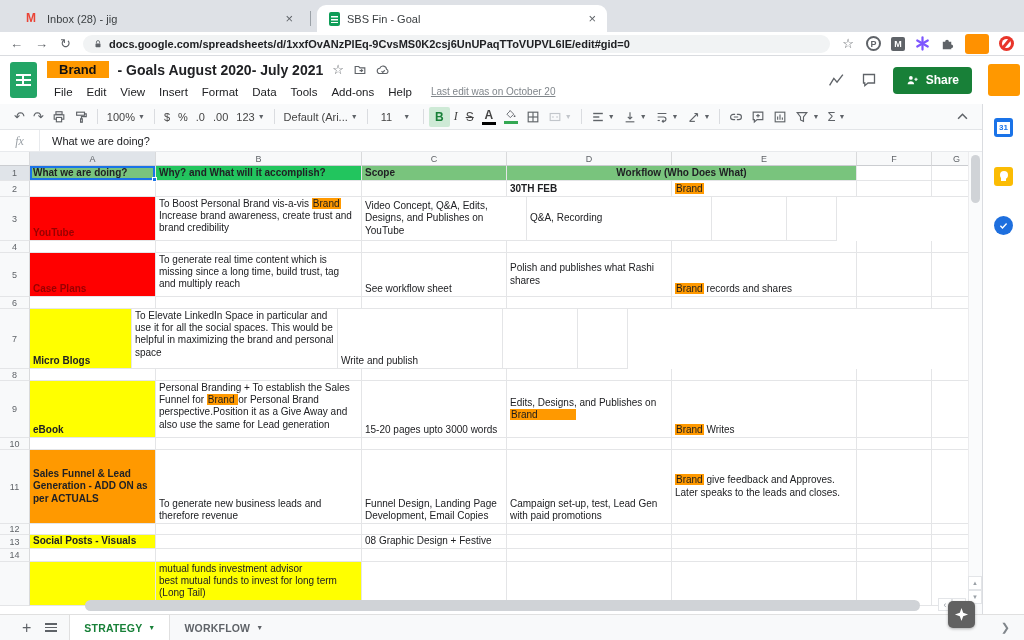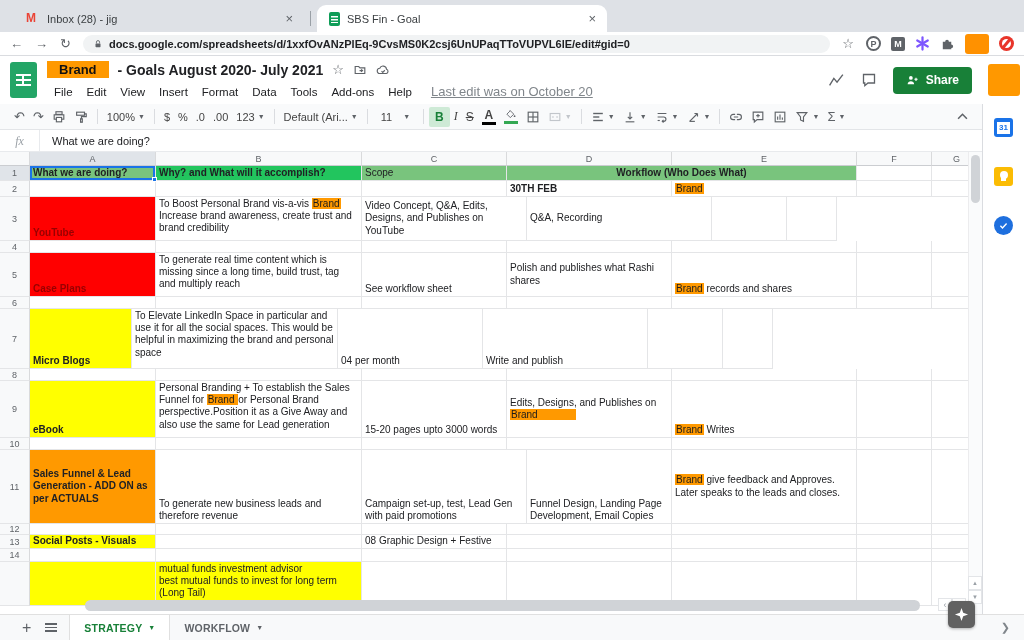--- a/index.html
+++ b/index.html
@@ -46,21 +46,21 @@
       linear-gradient(#fff,#fff) 0 5px/100% 2px no-repeat,
       linear-gradient(#fff,#fff) 0 10px/100% 2px no-repeat,
       linear-gradient(#fff,#fff) 6px 0/2px 100% no-repeat; }
   .title-block { margin-left:10px; flex:1; min-width:0; }
   .title-line { display:flex; align-items:center; gap:9px; height:23px; }
   .brand-chip { background:#ff9900; color:#111; font-weight:700; font-size:13px; padding:1px 12px; }
   .doc-title { font-size:14px; color:#202124; font-weight:600; white-space:nowrap; }
   .t-ic { color:#5f6368; }
   .menu-line { display:flex; align-items:center; height:21px; }
   .menu-item { font-size:11.5px; color:#202124; padding:2px 7px; border-radius:3px; }
-  .last-edit { font-size:13px; color:#80868b; text-decoration:underline; margin-left:12px; white-space:nowrap; }
+  .last-edit { font-size:10px; color:#80868b; text-decoration:underline; margin-left:12px; white-space:nowrap; }
   .hdr-right { display:flex; align-items:center; gap:16px; margin-left:auto; padding-right:4px; }
   .share-btn { height:27px; background:#188038; color:#fff; border-radius:4px; display:flex; align-items:center;
                gap:7px; padding:0 13px; font-size:12px; font-weight:600; }
   .hdr-avatar { width:32px; height:32px; background:#ff9800; border-radius:3px; }
 
   
   .workspace { display:flex; height:510px; }
   .main { width:982px; display:flex; flex-direction:column; }
   .side-panel { width:42px; border-left:1px solid #dadce0; background:#fff; display:flex; flex-direction:column;
                 align-items:center; padding-top:14px; gap:30px; }
@@ -407,21 +407,21 @@
       <div>
           <div class="grow" style="height:15px">
             <div class="rh sel-hdr">1</div>
             <div class="cell selected" style="width:126px;background:#79c47d;font-weight:700;justify-content:flex-end">
               <div class="txt">What we are doing?</div>
               <i class="handle"></i>
             </div>
             <div class="cell" style="width:206px;background:#22c55e;font-weight:700;justify-content:flex-end">
               <div class="txt">Why? and What will it accomplish?</div>
             </div>
-            <div class="cell" style="width:145px;background:#79c47d;font-weight:400;justify-content:center">
+            <div class="cell" style="width:145px;background:#79c47d;font-weight:700;justify-content:center">
               <div class="txt">Scope</div>
             </div>
             <div class="cell" style="width:350px;background:#79c47d;font-weight:700;justify-content:flex-end;text-align:center">
               <div class="txt">Workflow (Who Does What)</div>
             </div>
             <div class="cell" style="width:75px"></div>
             <div class="cell" style="width:50px"></div>
           </div>
           <div class="grow" style="height:16px">
             <div class="rh">2</div>
@@ -495,23 +495,20 @@
             <div class="cell" style="width:50px"></div>
           </div>
           <div class="grow" style="height:60px">
             <div class="rh">7</div>
             <div class="cell" style="width:102px;background:#ffff00;font-weight:700;justify-content:flex-end">
               <div class="txt">Micro Blogs</div>
             </div>
             <div class="cell" style="width:206px;justify-content:flex-start">
               <div class="txt">To Elevate LinkedIn Space in particular and use it for all the social spaces. This would be helpful in maximizing the brand and personal space</div>
             </div>
-            <div class="cell" style="width:145px;justify-content:flex-end">
-              <div class="txt">04 per month</div>
-            </div>
             <div class="cell" style="width:165px;justify-content:flex-end">
               <div class="txt">Write and publish</div>
             </div>
             <div class="cell" style="width:75px"></div>
             <div class="cell" style="width:50px"></div>
           </div>
           <div class="grow" style="height:12px">
             <div class="rh">8</div>
             <div class="cell" style="width:126px"></div>
             <div class="cell" style="width:206px"></div>
@@ -552,25 +549,25 @@
             <div class="cell" style="width:50px"></div>
           </div>
           <div class="grow" style="height:74px">
             <div class="rh">11</div>
             <div class="cell" style="width:126px;background:#ff9900;font-weight:700;justify-content:center">
               <div class="txt">Sales Funnel &amp; Lead Generation - ADD ON as per ACTUALS</div>
             </div>
             <div class="cell" style="width:206px;justify-content:flex-end">
               <div class="txt">To generate new business leads and therefore revenue</div>
             </div>
+            <div class="cell" style="width:145px;justify-content:flex-end">
+              <div class="txt">Funnel Design, Landing Page Development, Email Copies</div>
+            </div>
             <div class="cell" style="width:165px;justify-content:flex-end">
               <div class="txt">Campaign set-up, test, Lead Gen with paid promotions</div>
-            </div>
-            <div class="cell" style="width:145px;justify-content:flex-end">
-              <div class="txt">Funnel Design, Landing Page Development, Email Copies</div>
             </div>
             <div class="cell" style="width:185px;justify-content:center">
               <div class="txt"><span class="hl">Brand</span> give feedback and Approves. Later speaks to the leads and closes.</div>
             </div>
             <div class="cell" style="width:75px"></div>
             <div class="cell" style="width:50px"></div>
           </div>
           <div class="grow" style="height:11px">
             <div class="rh">12</div>
             <div class="cell" style="width:126px"></div>

